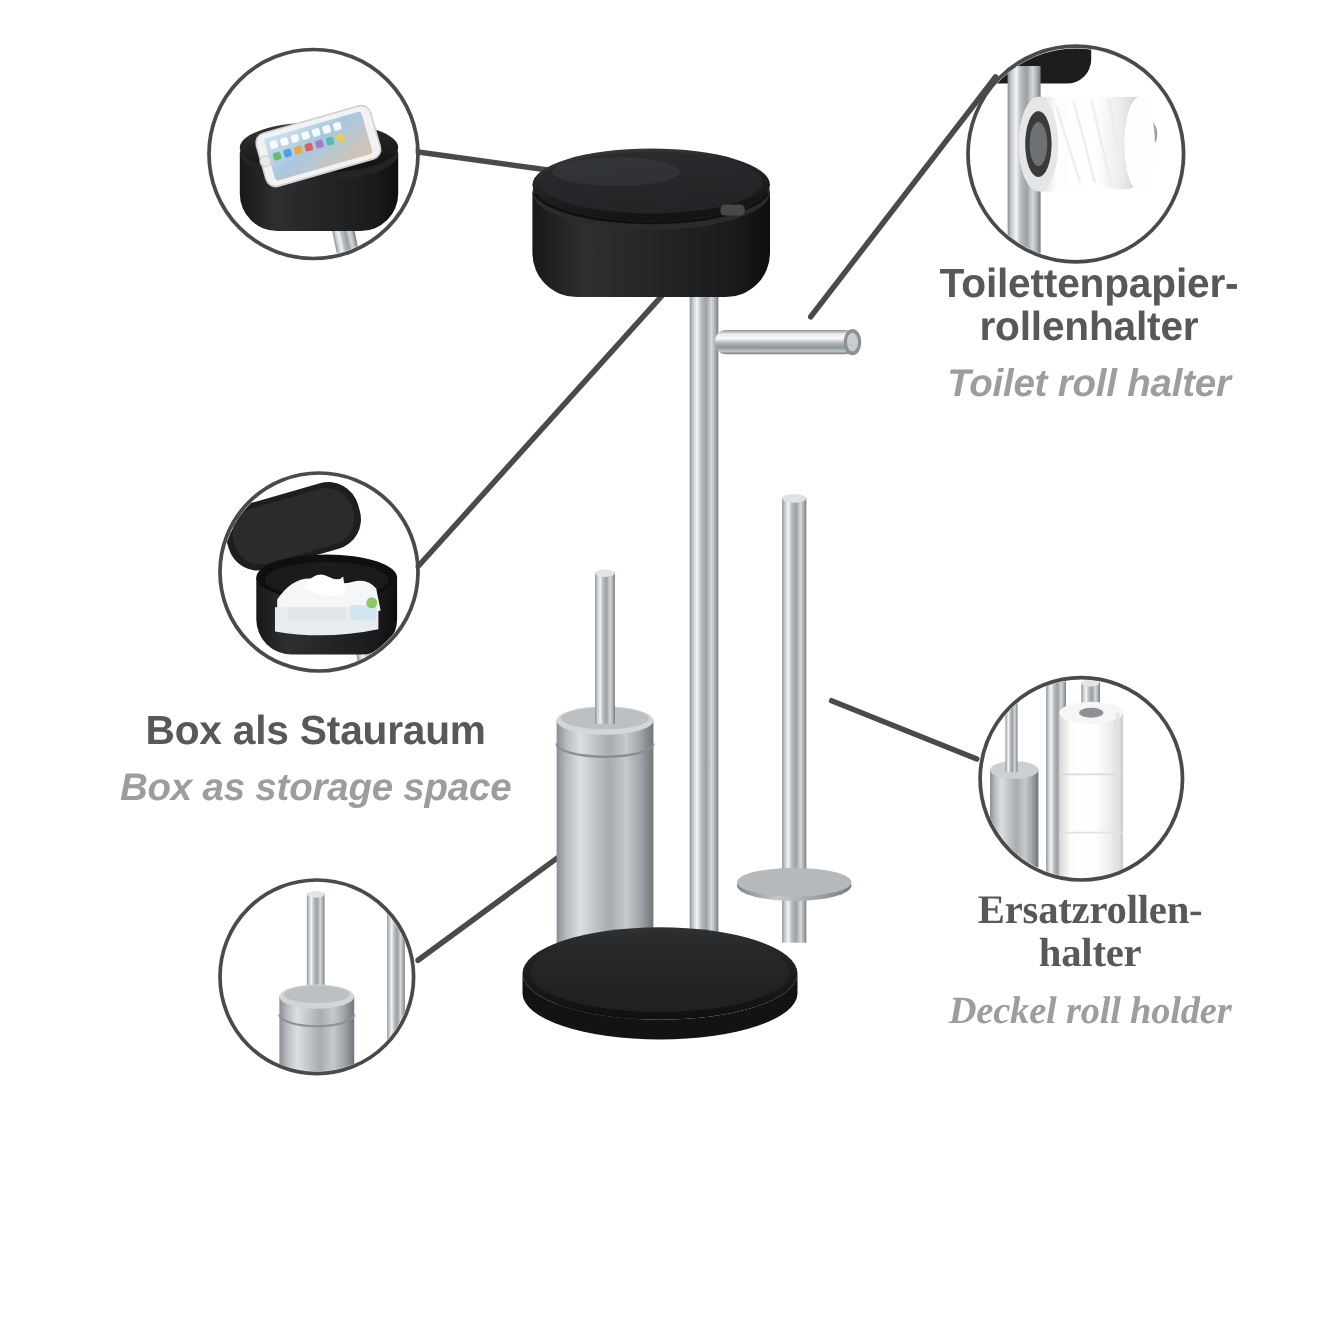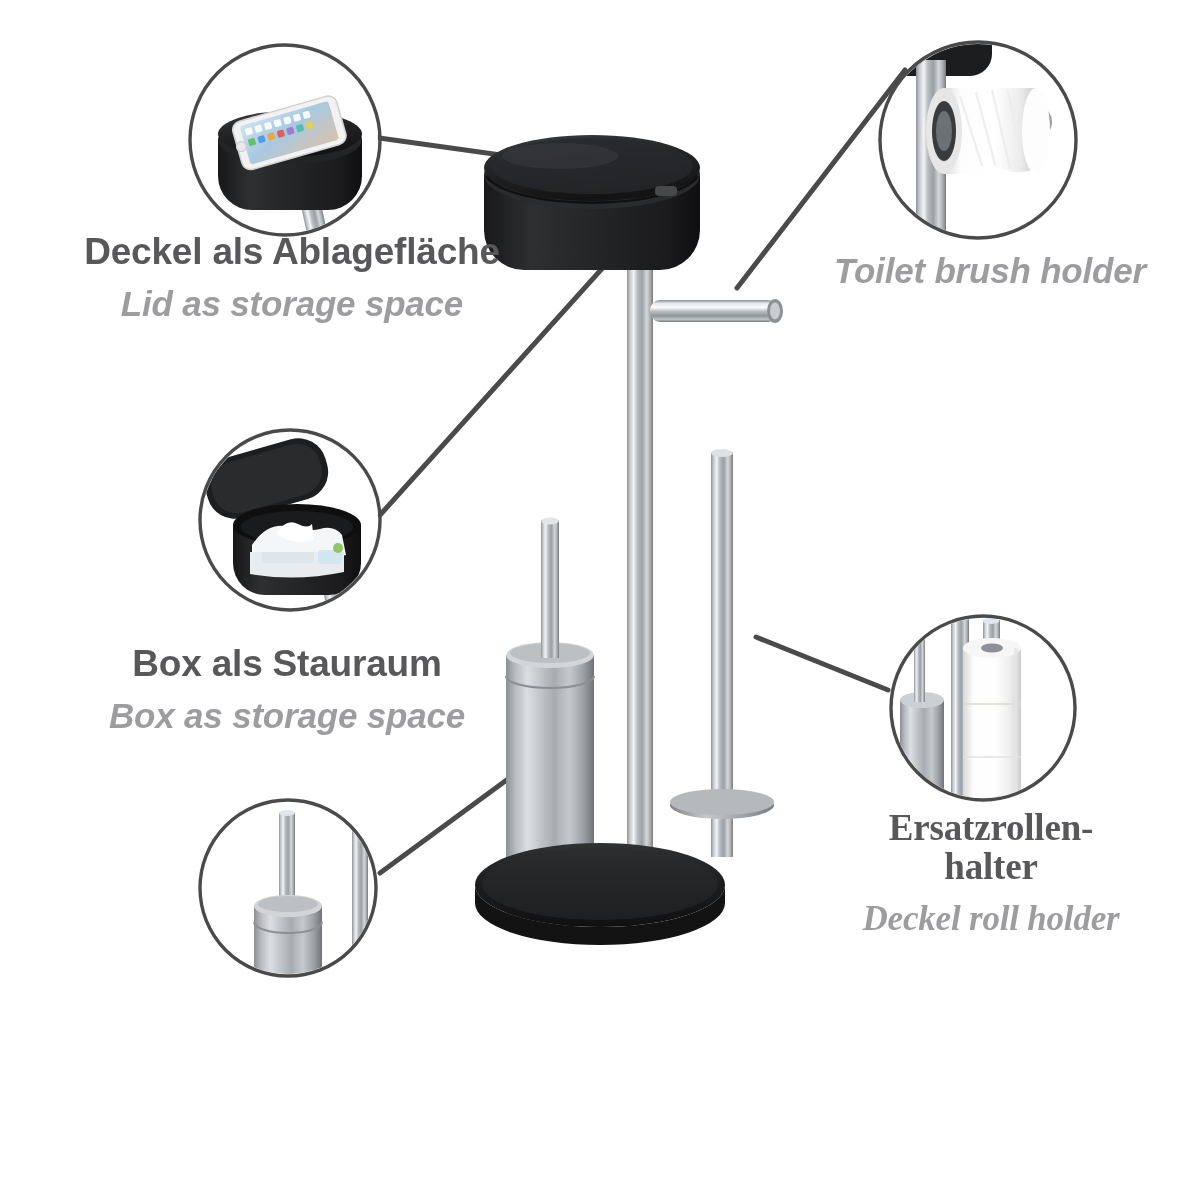--- a/index.html
+++ b/index.html
@@ -317,35 +317,33 @@
           <path d="M1016 648 v162" stroke="#e4e4e5" stroke-width="4" opacity="0.8" fill="none"></path>
           <ellipse cx="992" cy="810" rx="29" ry="9" fill="#ececec"></ellipse>
         </g>
 
         <ellipse cx="992" cy="812" rx="26" ry="7" fill="#9fa3a7"></ellipse>
       </g>
       <circle cx="983" cy="708" r="92" fill="none" stroke="#4a4a4a" stroke-width="3.4"></circle>
     </g>
   </svg>
 
-  <div class="lbl" style="left:18px;top:232px;width:548px;">
-    <div class="de">Deckel als Ablagefläche</div>
-    <div class="en">Lid as storage space</div>
-  </div>
 
   <div class="lbl" style="left:28px;top:644px;width:518px;">
     <div class="de">Box als Stauraum</div>
     <div class="en">Box as storage space</div>
   </div>
 
   <div class="lbl" style="left:18px;top:982px;width:545px;">
   </div>
 
   <div class="lbl" style="left:790px;top:238px;width:400px;">
-    <div class="en">Toilet brush holder</div>
+    <div class="de">Toilettenpapier-
+rollenhalter</div>
+    <div class="en">Toilet roll halter</div>
   </div>
 
   <div class="lbl" style="left:800px;top:808px;width:382px;font-family:Liberation Serif, serif;">
     <div class="de">Ersatzrollen-
 halter</div>
     <div class="en">Deckel roll holder</div>
   </div>
 
 </div>
 

